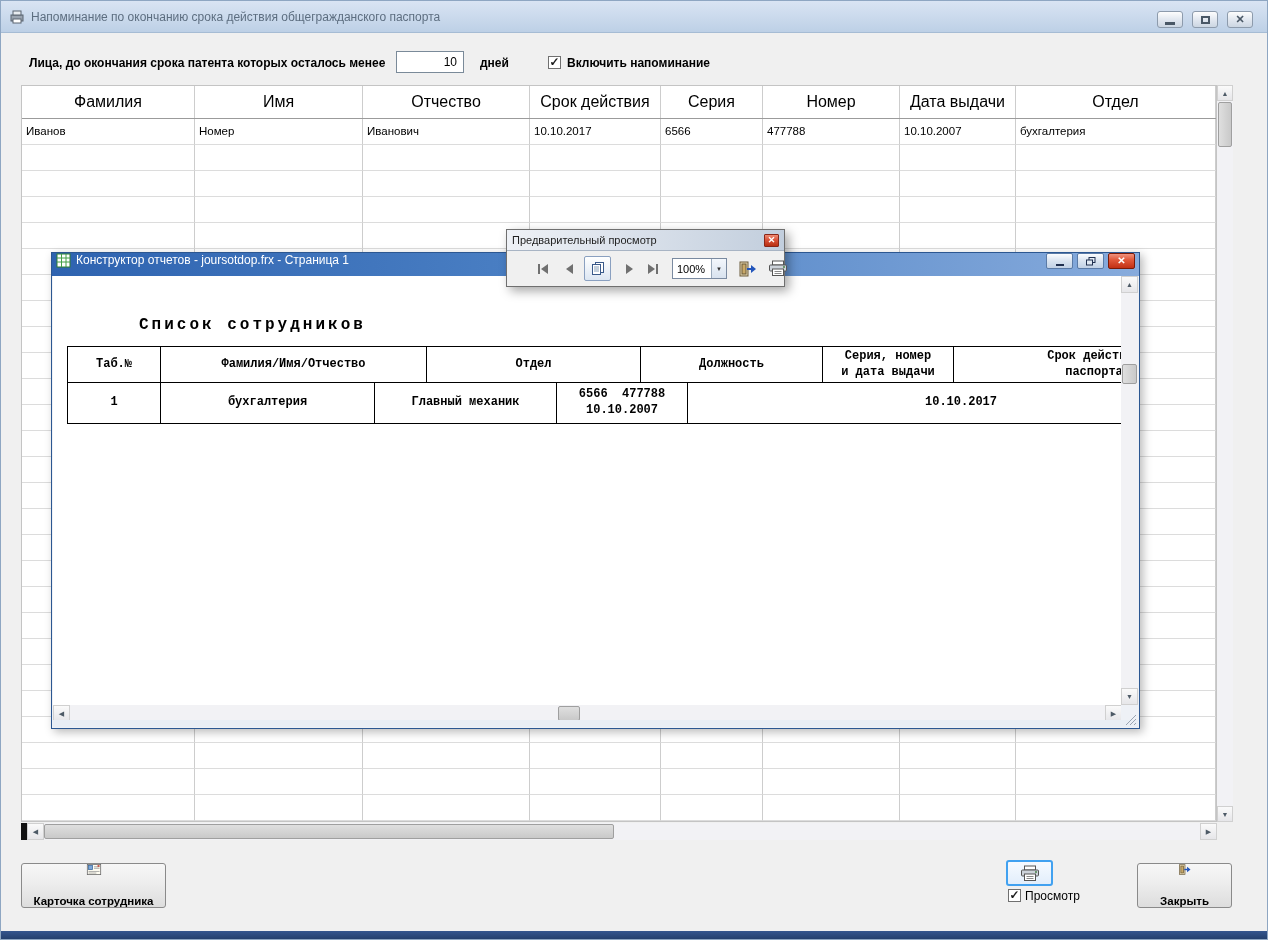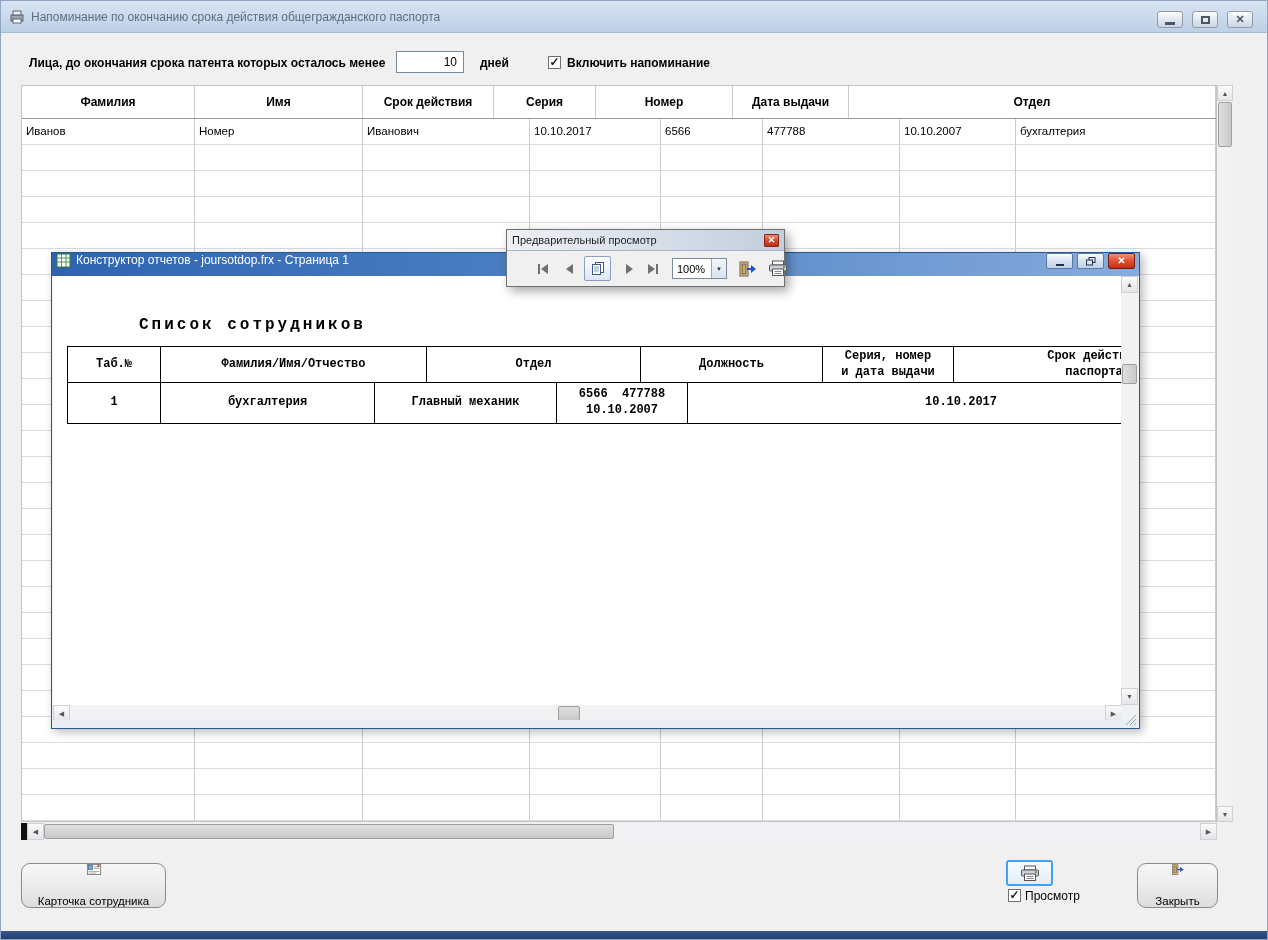--- a/index.html
+++ b/index.html
@@ -32,21 +32,21 @@
     display:inline-flex; align-items:center; justify-content:center; }
   .checkbox .check { font-size:12px; font-weight:bold; color:#1a1a1a; line-height:1; margin-top:-2px; }
   .cb1 { position:absolute; left:547px; top:55px; }
   .cb1-label { position:absolute; left:566px; top:55px; font-weight:bold; }
 
   
   .grid { position:absolute; left:20px; top:84px; width:1196px; height:737px;
     background:#fff; border:1px solid #c4c4c4; overflow:hidden; }
   .ghead { display:flex; height:33px; border-bottom:1px solid #9b9b9b; background:#fff; }
   .hcell { display:flex; align-items:center; justify-content:center;
-    border-right:1px solid #cdcdcd; font-size:12px; overflow:hidden; white-space:nowrap;font-weight:bold; }
+    border-right:1px solid #cdcdcd; font-size:16px; overflow:hidden; white-space:nowrap; }
   .grid-row { display:flex; height:26px; }
   .gcell { border-right:1px solid #cdcdcd; border-bottom:1px solid #dcdcdc;
     font-size:11.5px; line-height:25px; padding:0 4px; overflow:hidden; white-space:nowrap; }
   .c0{width:173px}.c1{width:168px}.c2{width:167px}.c3{width:131px}
   .c4{width:102px}.c5{width:137px}.c6{width:116px}.c7{flex:1}
 
   
   .sb-arrow { background:linear-gradient(#fafafa,#e6e6e9); border:1px solid #d0d0d0;
     display:flex; align-items:center; justify-content:center;
     font-size:7px; color:#4d5a66; line-height:1; }
@@ -58,25 +58,25 @@
   .m-vscroll .down { position:absolute; bottom:0; left:0; width:16px; height:16px; }
   .m-vscroll .thumb { position:absolute; top:17px; left:1px; width:14px; height:45px; }
 
   .m-hscroll { position:absolute; left:20px; top:822px; width:1196px; height:17px; background:#f2f2f5; }
   .m-hscroll .black { position:absolute; left:0; top:0; width:6px; height:17px; background:#111; }
   .m-hscroll .left  { position:absolute; left:6px; top:0; width:17px; height:17px; }
   .m-hscroll .right { position:absolute; right:0; top:0; width:17px; height:17px; }
   .m-hscroll .thumb { position:absolute; left:23px; top:1px; width:570px; height:15px; }
 
   
-  .btn { position:absolute; border:1px solid #8a8a8a; border-radius:9px;
+  .btn { position:absolute; border:1px solid #8a8a8a; border-radius:3px;
     background:linear-gradient(#f7f7f7,#ededed 45%,#dddddd);
-    display:flex; flex-direction:column; align-items:center; justify-content:center; gap:20px; }
+    display:flex; flex-direction:column; align-items:center; justify-content:center; gap:20px;font-weight:bold; }
   .btn-card { left:20px; top:862px; width:145px; height:45px; }
-  .btn-close2 { left:1136px; top:862px; width:81px; height:45px; }
+  .btn-close2 { left:1136px; top:862px; width:95px; height:45px; }
   .btn-label { font-size:11.5px; }
   .print-btn { position:absolute; left:1005px; top:859px; width:47px; height:26px;
     border:2px solid #41a1f0; border-radius:3px;
     background:linear-gradient(#f6faff,#e2eefb); display:flex; align-items:center; justify-content:center; }
   .cb2 { position:absolute; left:1007px; top:888px; }
   .cb2-label { position:absolute; left:1024px; top:888px; }
 
   
   .rwin { position:absolute; left:50px; top:251px; width:1089px; height:477px;
     background:#eef1f6; border:1px solid #2c5791; box-shadow:3px 3px 9px rgba(0,0,0,.28); z-index:5; }
@@ -176,20 +176,21 @@
   <span class="f-unit">дней</span>
   <span class="checkbox cb1">
       <span class="check">✓</span>
     </span>
   <span class="cb1-label">Включить напоминание</span>
 
   <div class="grid">
     <div class="ghead">
       <div class="hcell c0">Фамилия</div>
       <div class="hcell c1">Имя</div>
+      <div class="hcell c2">Отчество</div>
       <div class="hcell c3">Срок действия</div>
       <div class="hcell c4">Серия</div>
       <div class="hcell c5">Номер</div>
       <div class="hcell c6">Дата выдачи</div>
       <div class="hcell c7">Отдел</div>
     </div>
     <div class="grid-row">
       <div class="gcell c0">Иванов</div>
       <div class="gcell c1">Номер</div>
       <div class="gcell c2">Иванович</div>

